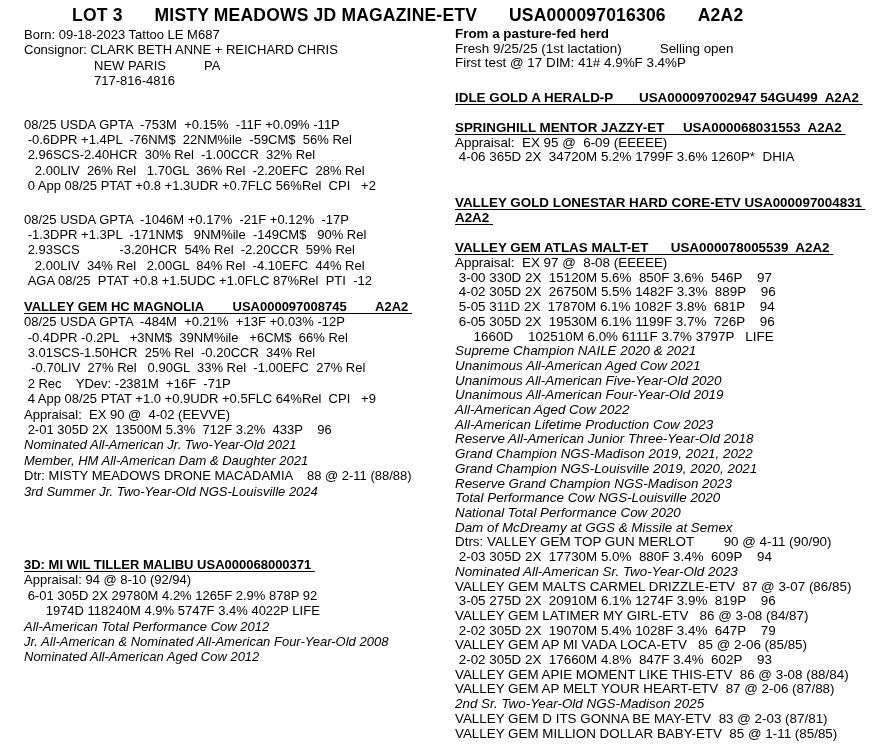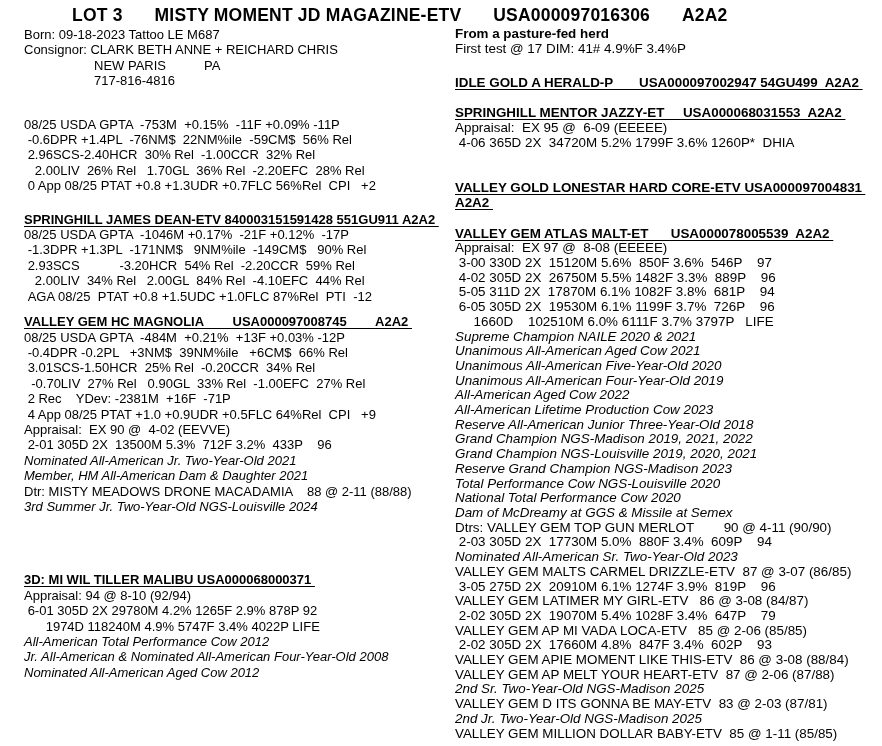--- a/index.html
+++ b/index.html
@@ -30,40 +30,39 @@
   .rightcol .pblock:nth-child(3){margin-top:31px;}
   .rightcol .pblock:nth-child(4){margin-top:16px;}
 </style>
 </head>
 <body>
 
 <div class="page">
 
   <div class="hdr">
     <span>LOT 3</span>
-    <span>MISTY MOMENT JD MAGAZINE-ETV</span>
+    <span>MISTY MEADOWS JD MAGAZINE-ETV</span>
     <span>USA000097016306</span>
     <span>A2A2</span>
   </div>
 
   <div class="leftcol">
     <div class="row">Born: 09-18-2023 Tattoo LE M687</div>
     <div class="row">Consignor: CLARK BETH ANNE + REICHARD CHRIS</div>
     <div class="row indent"><span>NEW PARIS</span><span class="state">PA</span></div>
     <div class="row indent">717-816-4816</div>
     <div>
         <div class="pblock">
           <div class="pline">08/25 USDA GPTA  -753M  +0.15%  -11F +0.09% -11P</div>
           <div class="pline"> -0.6DPR +1.4PL  -76NM$  22NM%ile  -59CM$  56% Rel</div>
           <div class="pline"> 2.96SCS-2.40HCR  30% Rel  -1.00CCR  32% Rel</div>
           <div class="pline">   2.00LIV  26% Rel   1.70GL  36% Rel  -2.20EFC  28% Rel</div>
           <div class="pline"> 0 App 08/25 PTAT +0.8 +1.3UDR +0.7FLC 56%Rel  CPI   +2</div>
         </div>
         <div class="pblock">
-          <div class="ptitle">SPRINGHILL JAMES DEAN-ETV 840003151591428 551GU911 A2A2 </div>
           <div class="pline">08/25 USDA GPTA  -1046M +0.17%  -21F +0.12%  -17P</div>
           <div class="pline"> -1.3DPR +1.3PL  -171NM$   9NM%ile  -149CM$   90% Rel</div>
           <div class="pline"> 2.93SCS           -3.20HCR  54% Rel  -2.20CCR  59% Rel</div>
           <div class="pline">   2.00LIV  34% Rel   2.00GL  84% Rel  -4.10EFC  44% Rel</div>
           <div class="pline"> AGA 08/25  PTAT +0.8 +1.5UDC +1.0FLC 87%Rel  PTI  -12</div>
         </div>
         <div class="pblock">
           <div class="ptitle">VALLEY GEM HC MAGNOLIA        USA000097008745        A2A2 </div>
           <div class="pline">08/25 USDA GPTA  -484M  +0.21%  +13F +0.03% -12P</div>
           <div class="pline"> -0.4DPR -0.2PL   +3NM$  39NM%ile   +6CM$  66% Rel</div>
@@ -85,20 +84,21 @@
           <div class="pline">      1974D 118240M 4.9% 5747F 3.4% 4022P LIFE</div>
           <div class="pline it">All-American Total Performance Cow 2012</div>
           <div class="pline it">Jr. All-American &amp; Nominated All-American Four-Year-Old 2008</div>
           <div class="pline it">Nominated All-American Aged Cow 2012</div>
         </div>
       </div>
   </div>
 
   <div class="rightcol">
     <div class="row bold">From a pasture-fed herd</div>
+    <div class="row"><span>Fresh 9/25/25 (1st lactation)</span><span class="sell">Selling open</span></div>
     <div class="row">First test @ 17 DIM: 41# 4.9%F 3.4%P</div>
     <div>
         <div class="pblock">
           <div class="ptitle">IDLE GOLD A HERALD-P       USA000097002947 54GU499  A2A2 </div>
         </div>
         <div class="pblock">
           <div class="ptitle">SPRINGHILL MENTOR JAZZY-ET     USA000068031553  A2A2 </div>
           <div class="pline">Appraisal:  EX 95 @  6-09 (EEEEE)</div>
           <div class="pline"> 4-06 365D 2X  34720M 5.2% 1799F 3.6% 1260P*  DHIA</div>
         </div>
@@ -132,19 +132,18 @@
           <div class="pline">VALLEY GEM MALTS CARMEL DRIZZLE-ETV  87 @ 3-07 (86/85)</div>
           <div class="pline"> 3-05 275D 2X  20910M 6.1% 1274F 3.9%  819P    96</div>
           <div class="pline">VALLEY GEM LATIMER MY GIRL-ETV   86 @ 3-08 (84/87)</div>
           <div class="pline"> 2-02 305D 2X  19070M 5.4% 1028F 3.4%  647P    79</div>
           <div class="pline">VALLEY GEM AP MI VADA LOCA-ETV   85 @ 2-06 (85/85)</div>
           <div class="pline"> 2-02 305D 2X  17660M 4.8%  847F 3.4%  602P    93</div>
           <div class="pline">VALLEY GEM APIE MOMENT LIKE THIS-ETV  86 @ 3-08 (88/84)</div>
           <div class="pline">VALLEY GEM AP MELT YOUR HEART-ETV  87 @ 2-06 (87/88)</div>
           <div class="pline it">2nd Sr. Two-Year-Old NGS-Madison 2025</div>
           <div class="pline">VALLEY GEM D ITS GONNA BE MAY-ETV  83 @ 2-03 (87/81)</div>
-          <div class="pline it">2nd Jr. Two-Year-Old NGS-Madison 2025</div>
           <div class="pline">VALLEY GEM MILLION DOLLAR BABY-ETV  85 @ 1-11 (85/85)</div>
         </div>
       </div>
   </div>
 
 </div>
 
 </body></html>

